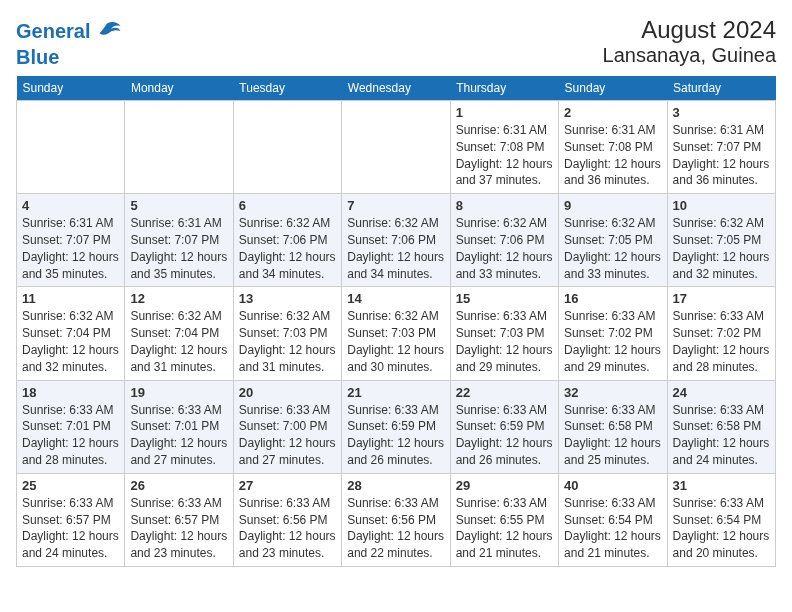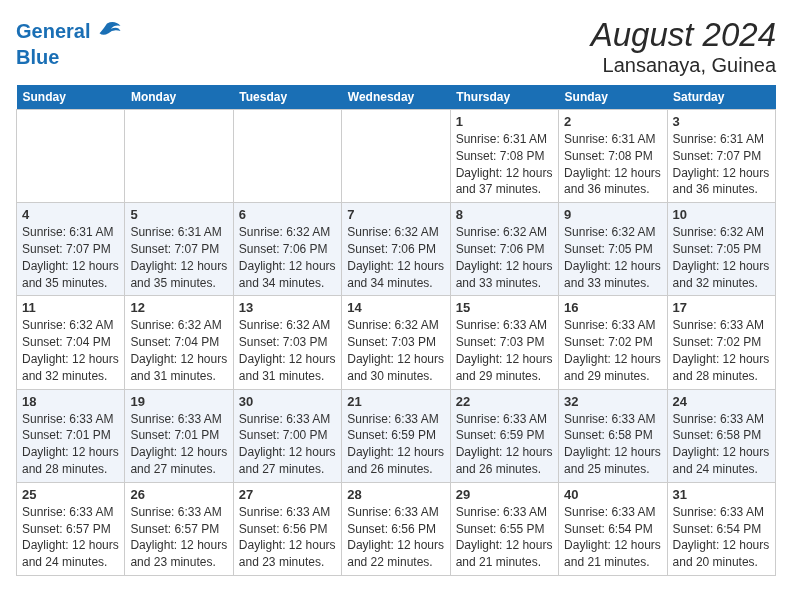--- a/index.html
+++ b/index.html
@@ -31,41 +31,40 @@
     }
     .logo-icon {
       width: 30px;
       height: 30px;
       margin-left: 2px;
     }
     .title-area {
       text-align: right;
     }
     .month-title {
-      font-size: 33px;
+      font-size: 24px;
       font-weight: normal;
       color: #2a2a2a;
-      font-style: italic;
     }
     .location {
       font-size: 20px;
       color: #2a2a2a;
     }
     table {
       width: 100%;
       border-collapse: collapse;
       font-size: 11px;
     }
     .day-header {
       background: #1a6fb5;
       color: #fff;
       text-align: left;
       padding: 5px 6px;
       font-size: 12px;
-      font-weight: bold;
+      font-weight: normal;
     }
     td {
       border: 1px solid #ccc;
       vertical-align: top;
       padding: 4px 5px;
       width: 14.28%;
       height: 85px;
     }
     .day-num {
       font-size: 13px;
@@ -268,21 +267,21 @@
 and 28 minutes.</div>
         </td>
         <td>
           <span class="day-num">19</span>
           <div class="cell-info" style="white-space: pre-line;">Sunrise: 6:33 AM
 Sunset: 7:01 PM
 Daylight: 12 hours
 and 27 minutes.</div>
         </td>
         <td>
-          <span class="day-num">30</span>
+          <span class="day-num">20</span>
           <div class="cell-info" style="white-space: pre-line;">Sunrise: 6:33 AM
 Sunset: 7:00 PM
 Daylight: 12 hours
 and 27 minutes.</div>
         </td>
         <td>
           <span class="day-num">21</span>
           <div class="cell-info" style="white-space: pre-line;">Sunrise: 6:33 AM
 Sunset: 6:59 PM
 Daylight: 12 hours

